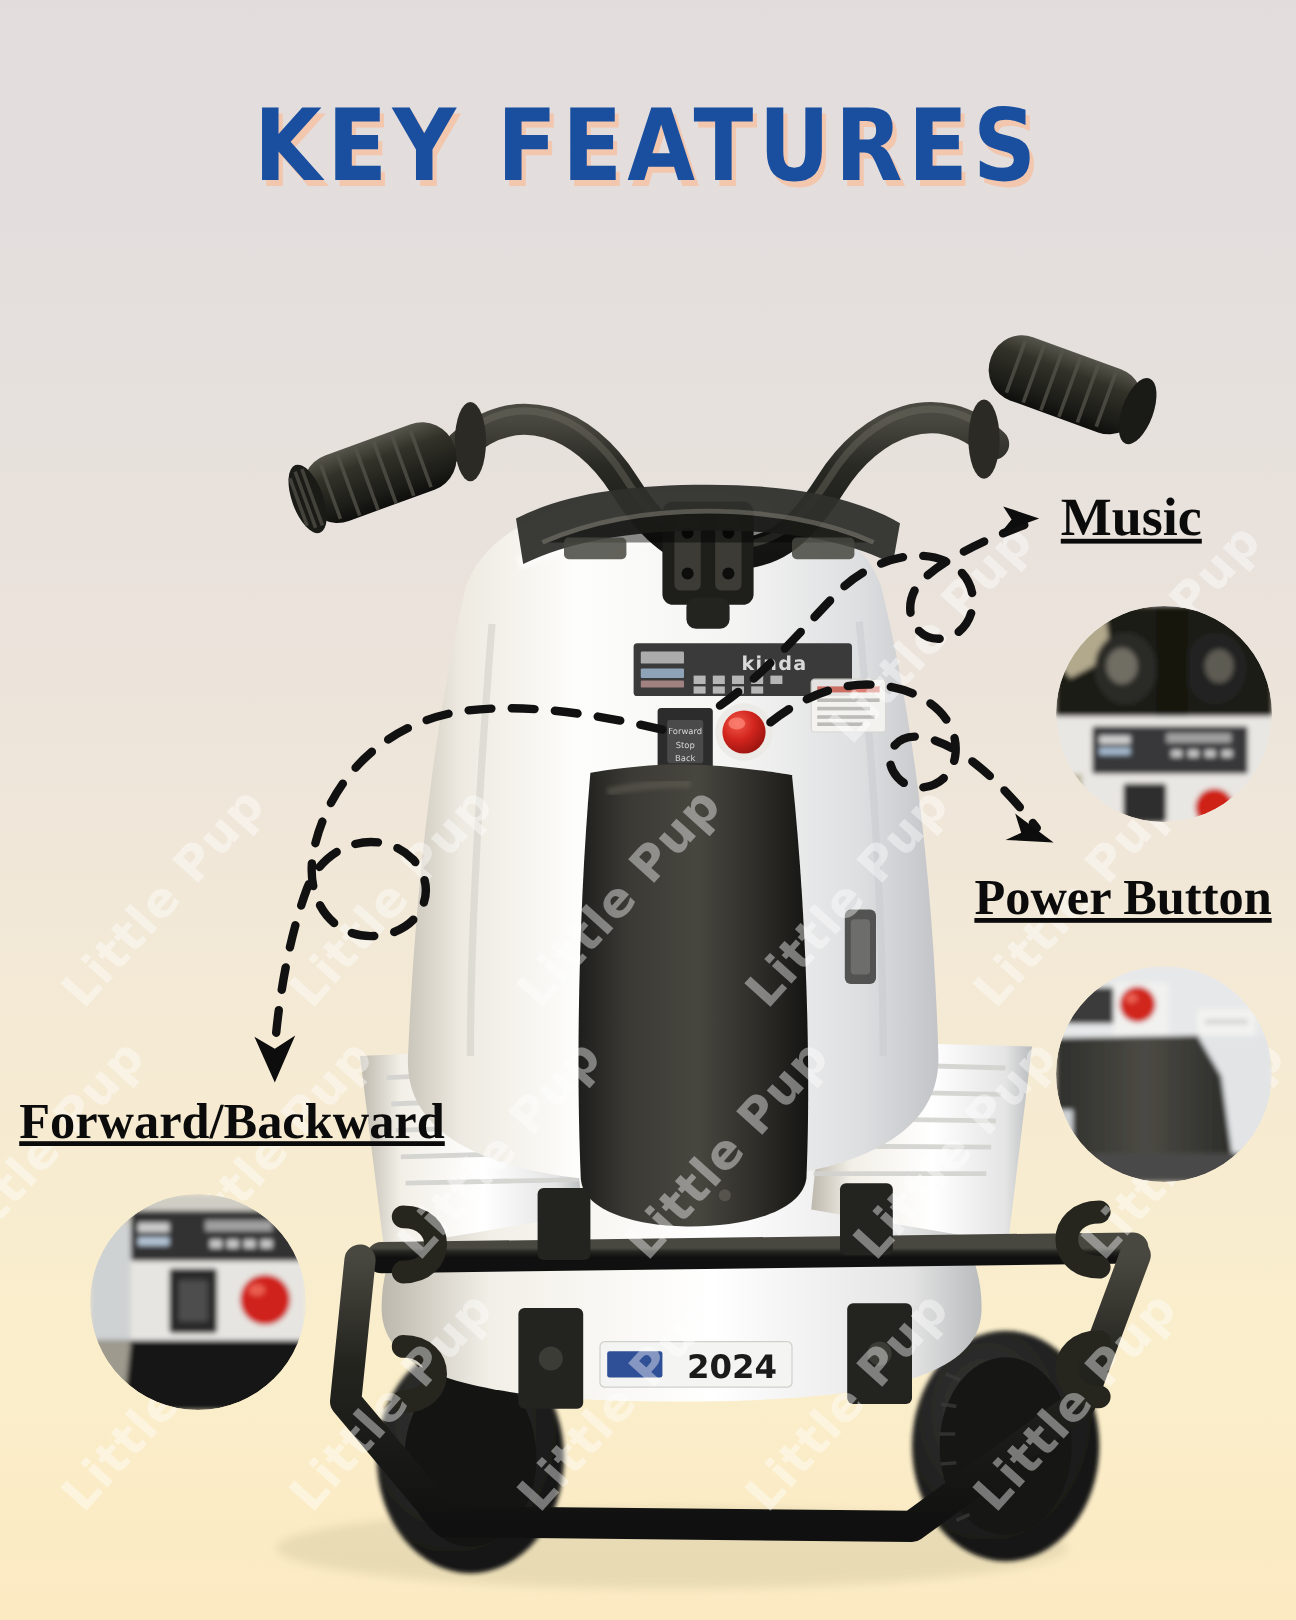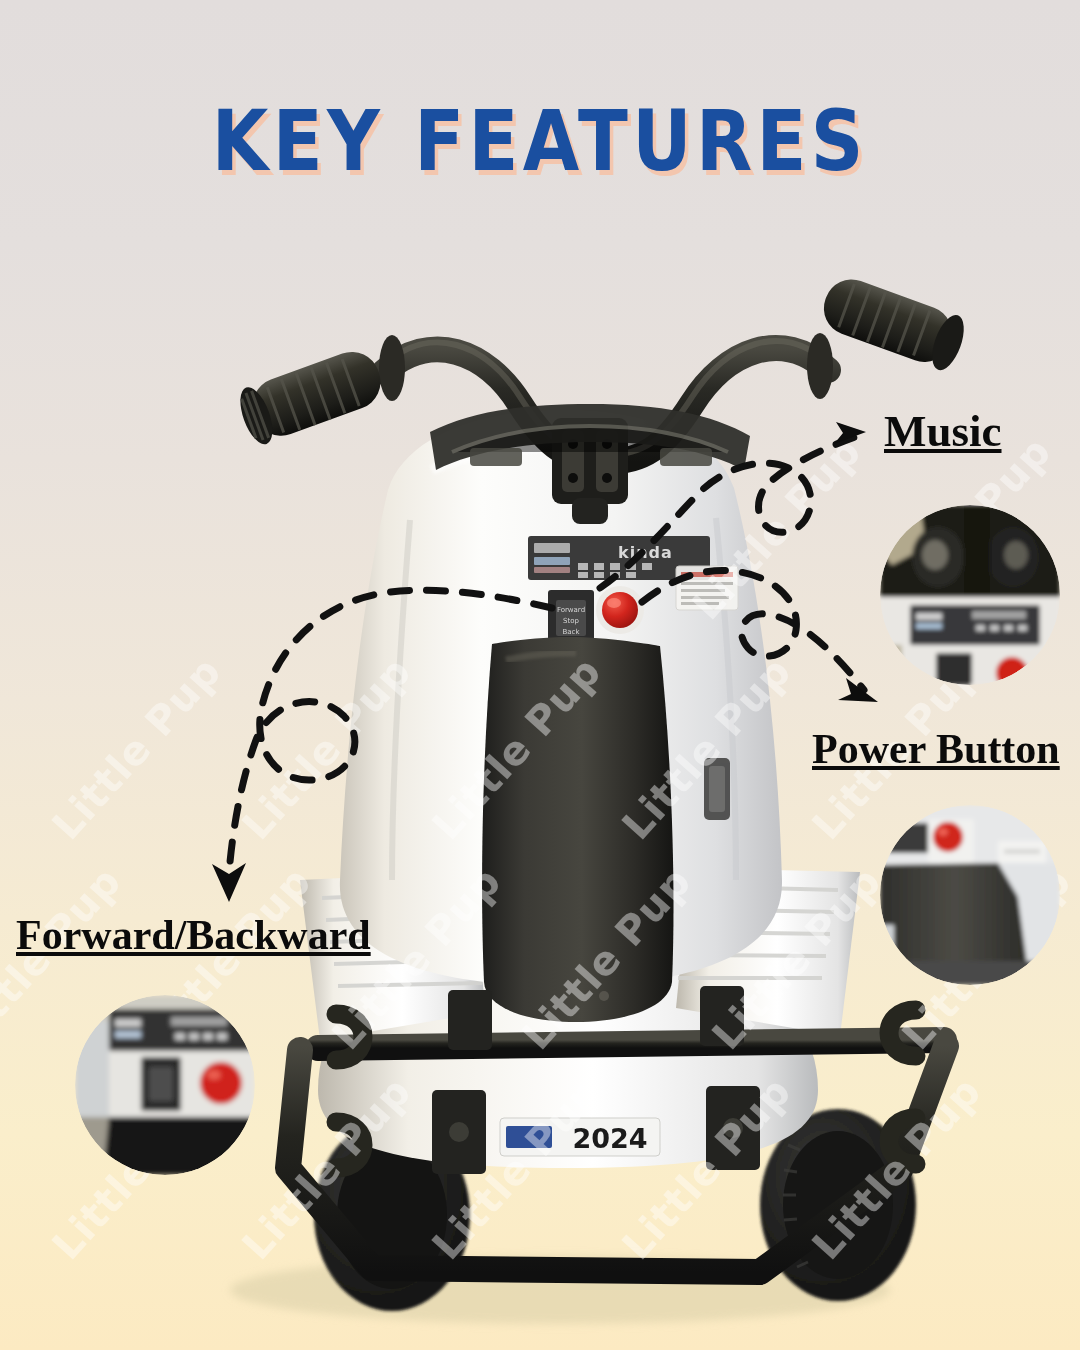--- a/index.html
+++ b/index.html
@@ -18,21 +18,21 @@
         #e9e2dc 34%,
         #f0e7d9 52%,
         #f6ebd2 68%,
         #faeecb 84%,
         #fceac2 100%);
     overflow:hidden;
   }
 
   
   #title-wrap {
-    position:absolute; top:100px; left:0; width:1080px;
+    position:absolute; top:80px; left:0; width:1080px;
     text-align:center; z-index:40;
   }
   #page-title {
     display:inline-block;
     font-family:"DejaVu Sans", sans-serif;
     font-weight:700;
     font-size:83px;
     letter-spacing:5px;
     color:#1a4fa0;
     line-height:1;

